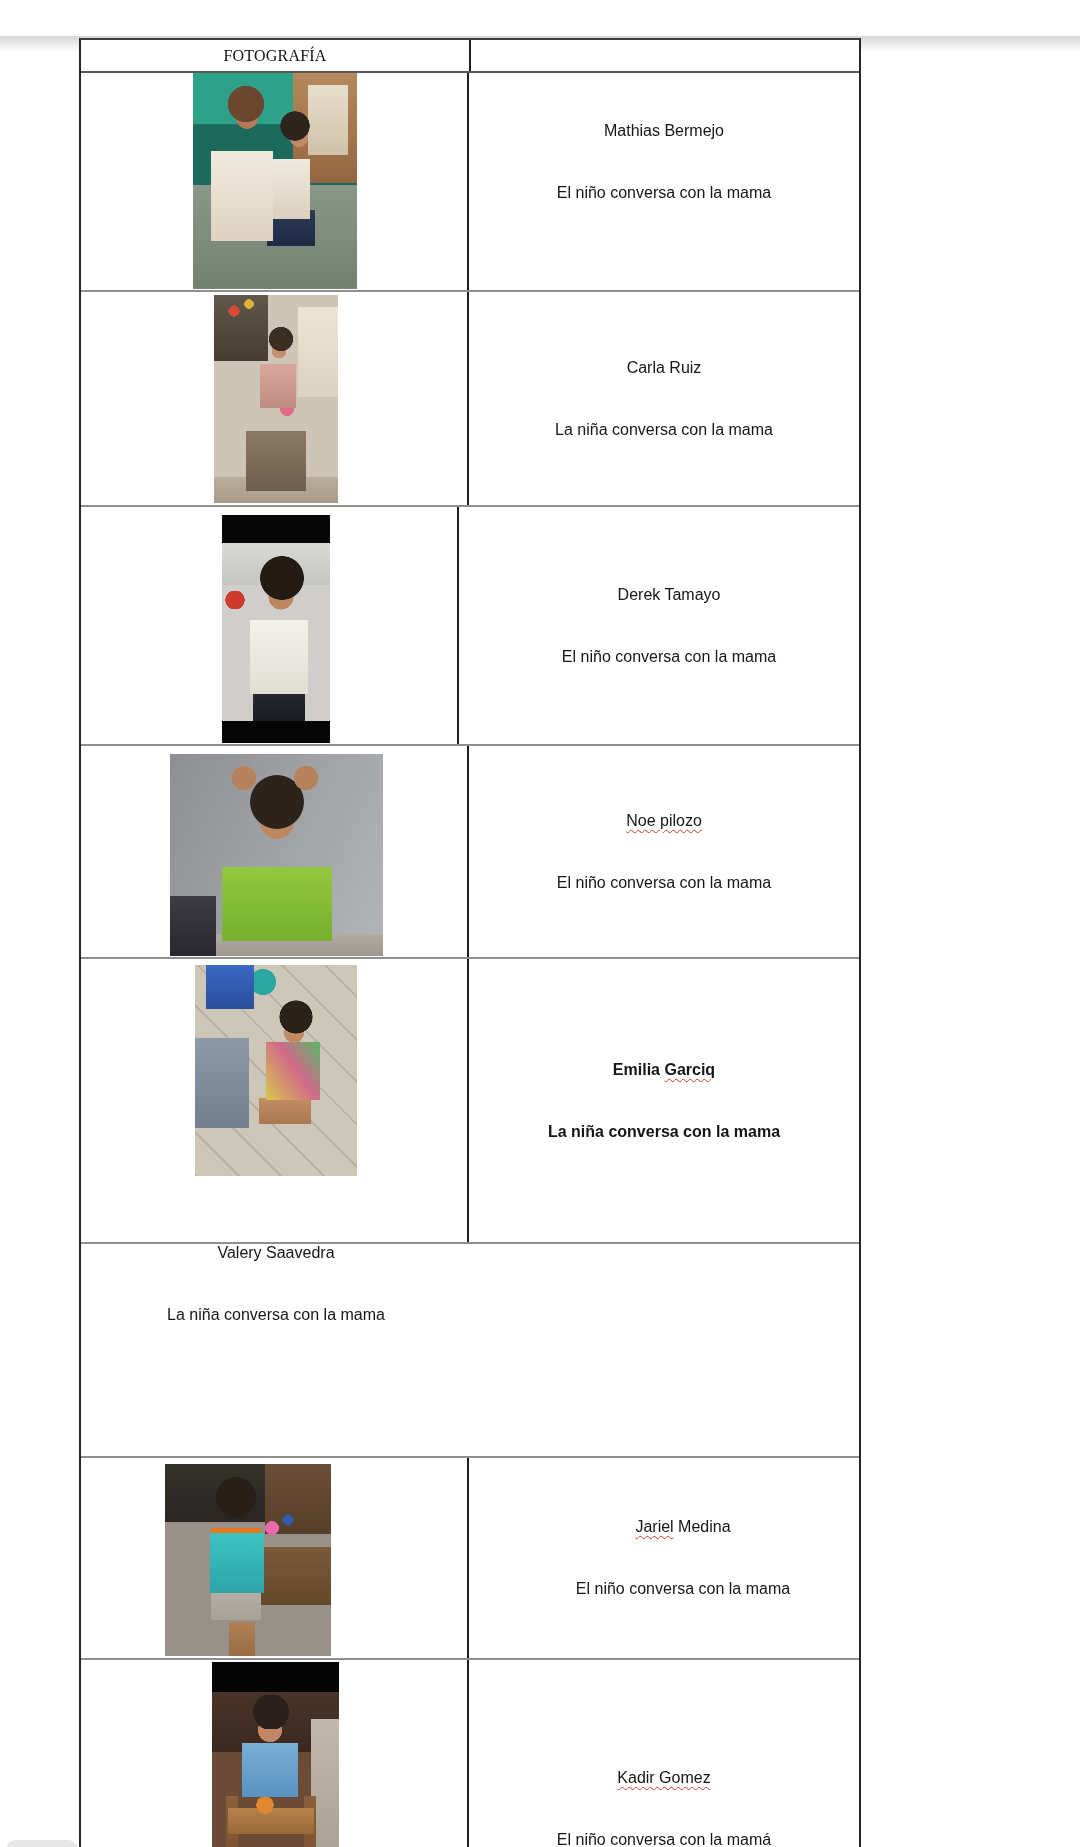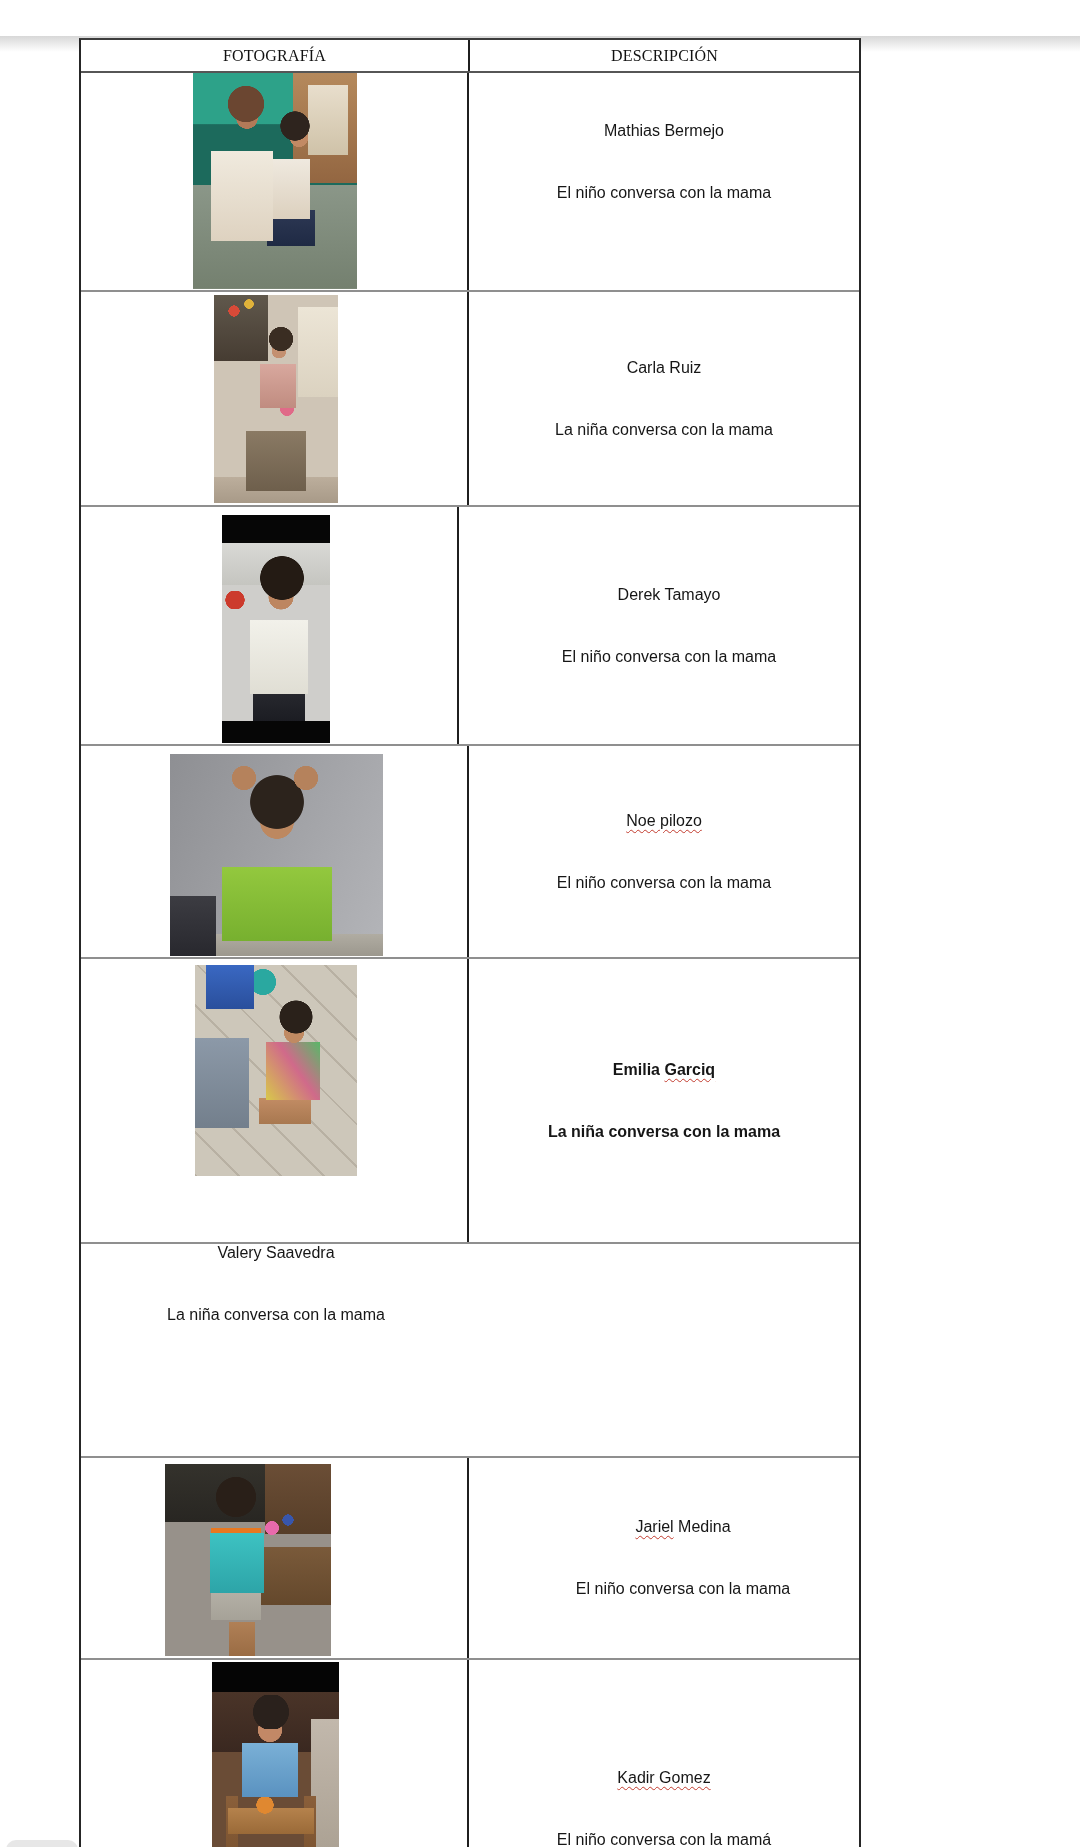--- a/index.html
+++ b/index.html
@@ -152,21 +152,20 @@
 </style>
 </head>
 <body>
 
 <div class="top-shadow"></div>
 
 <div class="doc-table">
 
   <div class="t-row header">
     <div class="hc h-photo">FOTOGRAFÍA</div>
-    <div class="hc h-desc">DESCRIPCIÓN</div>
   </div>
 
   <div class="t-row r1">
     <div class="c c-photo">
       <div class="photo p1"></div>
     </div>
     <div class="c c-desc lift">
       <div class="name"><span>Mathias Bermejo</span><span class="mis"></span><span></span></div>
       <div class="sentence">El niño conversa con la mama</div>
     </div>

